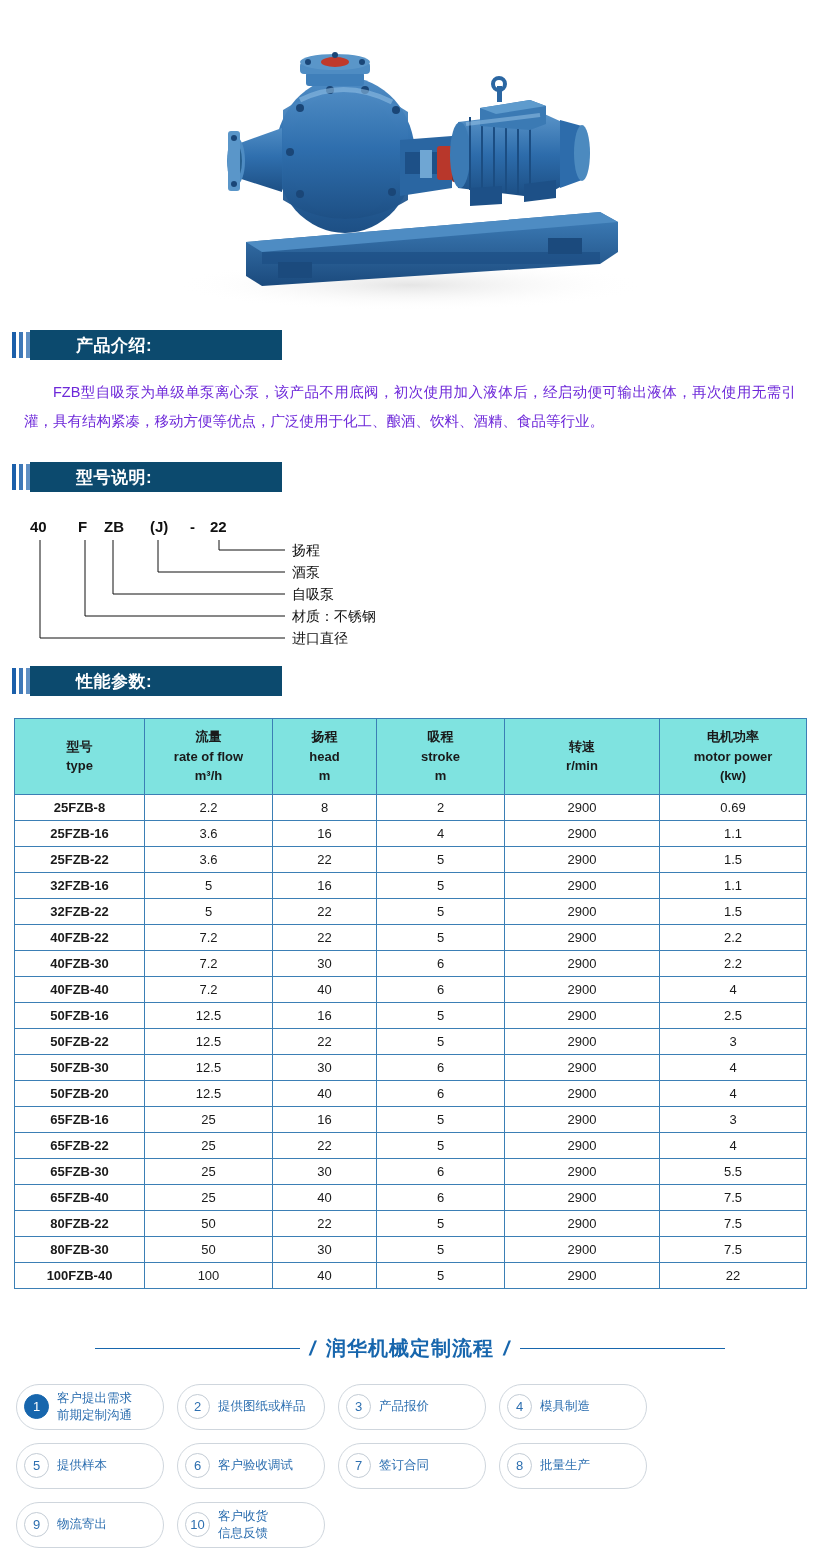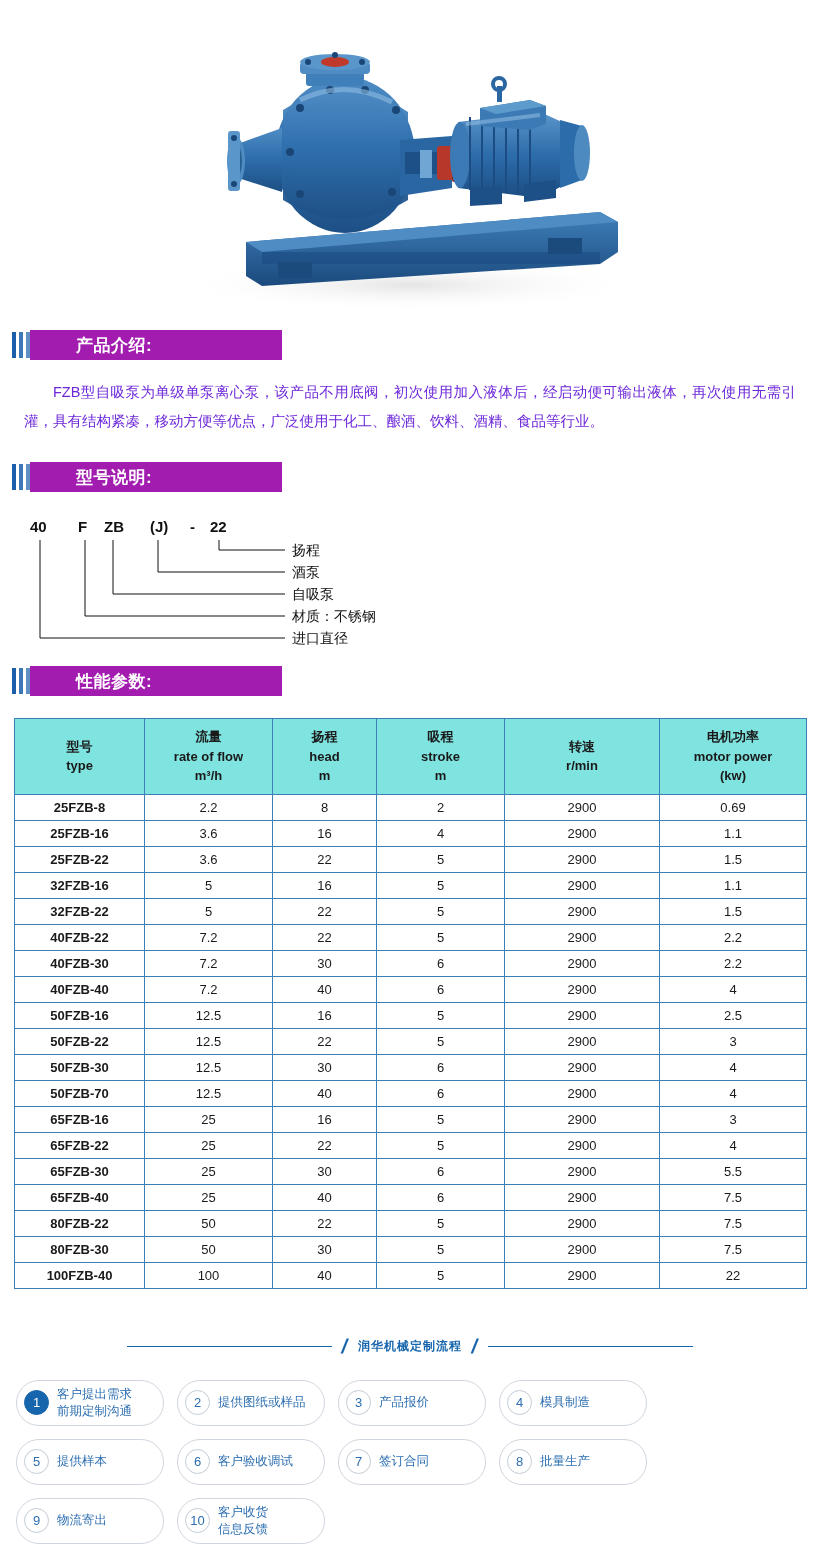--- a/index.html
+++ b/index.html
@@ -46,21 +46,21 @@
     display: block;
     width: 4px;
     height: 26px;
     background: #1b5faa;
   }
   .bars i:nth-child(1) { opacity: 1; }
   .bars i:nth-child(2) { opacity: .85; }
   .bars i:nth-child(3) { opacity: .7; }
   .head-bg {
     flex: 1;
-    background: #a21caf;
+    background: #0c4a6e;
     display: flex;
     align-items: center;
     padding-left: 46px;
     color: #fff;
     font-size: 17px;
     font-weight: bold;
     letter-spacing: .5px;
   }
 
   
@@ -130,21 +130,21 @@
     background: #1766ad;
   }
   .process-title .slash {
     color: #1766ad;
     font-size: 20px;
     font-weight: bold;
     transform: skewX(-12deg);
   }
   .process-title .txt {
     color: #1766ad;
-    font-size: 12px;
+    font-size: 20px;
     font-weight: bold;
     letter-spacing: 1px;
   }
 
   .steps {
     margin: 22px 16px 0 16px;
     display: flex;
     flex-wrap: wrap;
     gap: 13px 13px;
     justify-content: flex-start;
@@ -465,21 +465,21 @@
           </tr>
           <tr>
             <td class="col1">50FZB-30</td>
             <td class="col2">12.5</td>
             <td class="col3">30</td>
             <td class="col4">6</td>
             <td class="col5">2900</td>
             <td class="col6">4</td>
           </tr>
           <tr>
-            <td class="col1">50FZB-70</td>
+            <td class="col1">50FZB-20</td>
             <td class="col2">12.5</td>
             <td class="col3">40</td>
             <td class="col4">6</td>
             <td class="col5">2900</td>
             <td class="col6">4</td>
           </tr>
           <tr>
             <td class="col1">65FZB-16</td>
             <td class="col2">25</td>
             <td class="col3">16</td>

